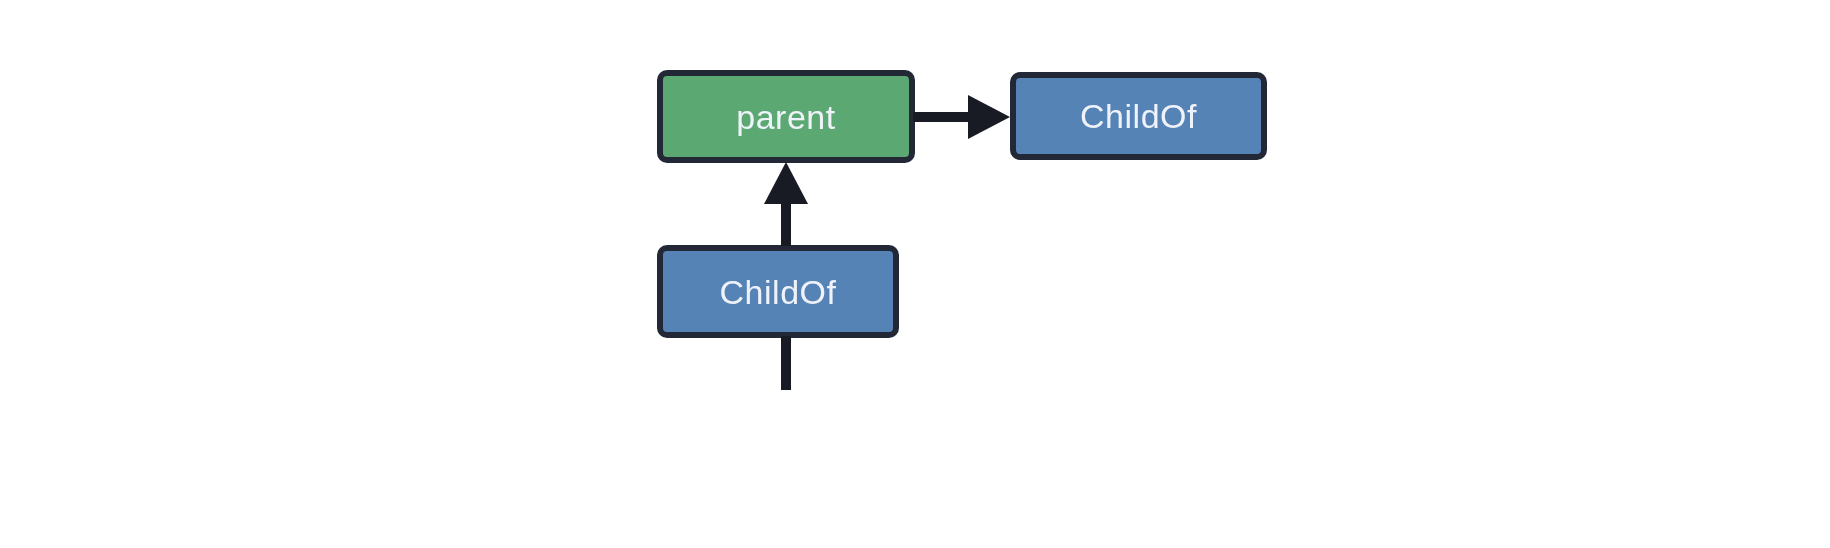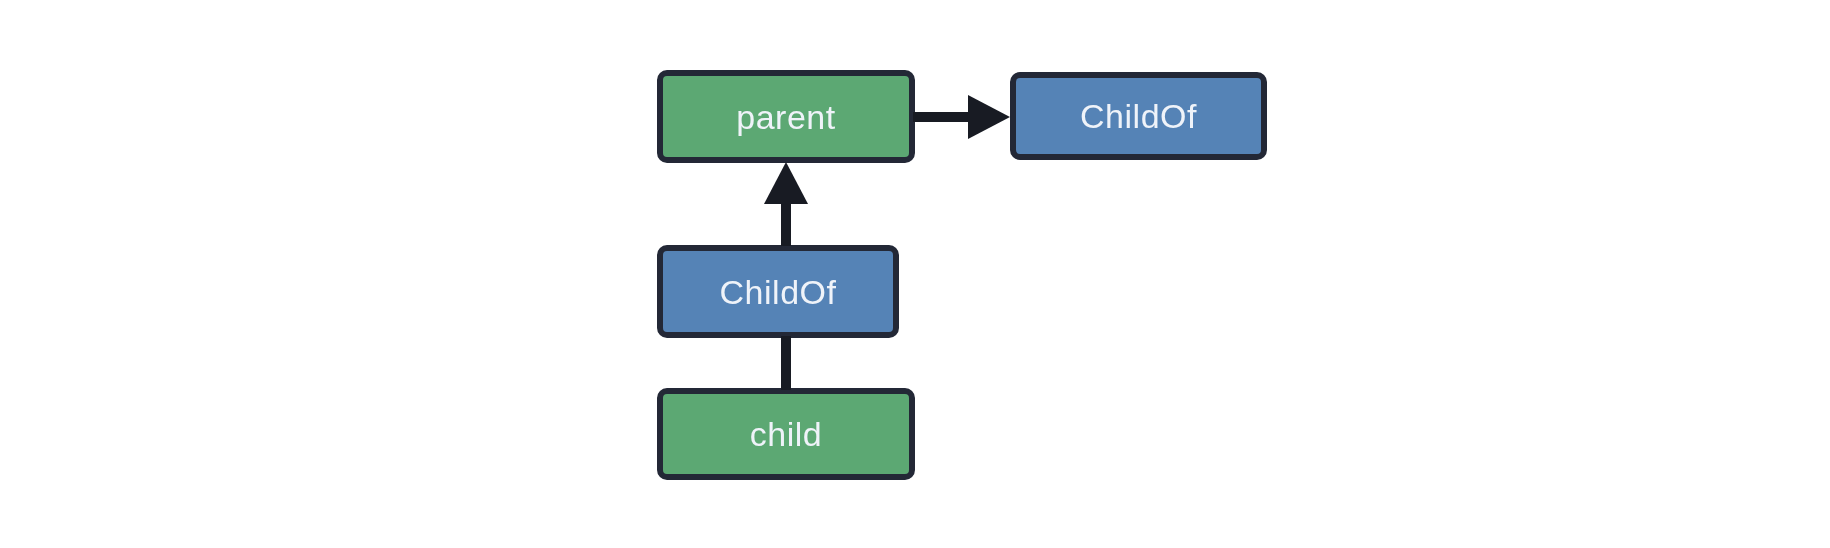--- a/index.html
+++ b/index.html
@@ -69,23 +69,20 @@
   </div>
 
   <div class="node relation" id="node-position">
     <span>ChildOf</span>
   </div>
 
   <div class="node relation" id="node-childof">
     <span>ChildOf</span>
   </div>
 
-  <div class="node entity" id="node-child">
-    <span>child</span>
-  </div>
 
   <div class="edge-part" id="edge-parent-position-stem"></div>
   <div id="edge-parent-position-head"></div>
 
   <div class="edge-part" id="edge-childof-parent-stem"></div>
   <div id="edge-childof-parent-head"></div>
 
   <div class="edge-part" id="edge-child-childof-line"></div>
 
 </div>

